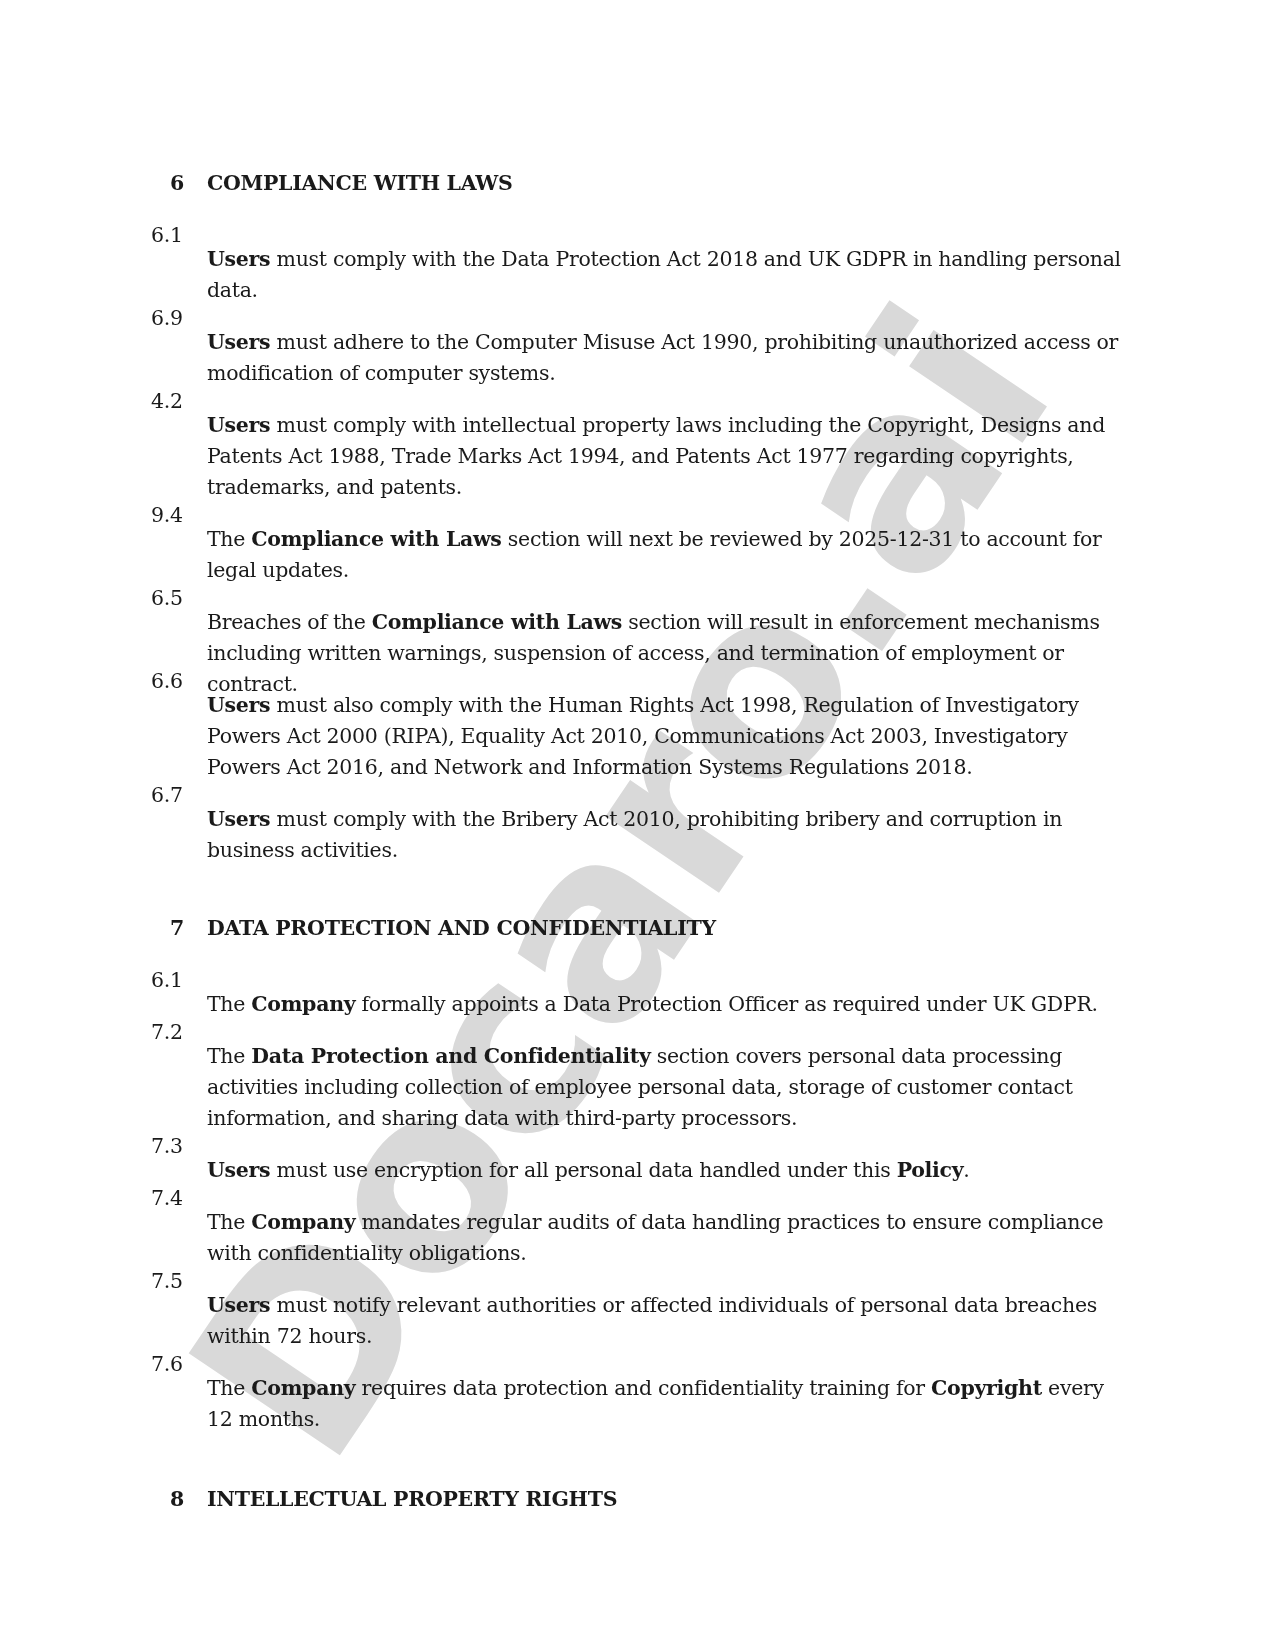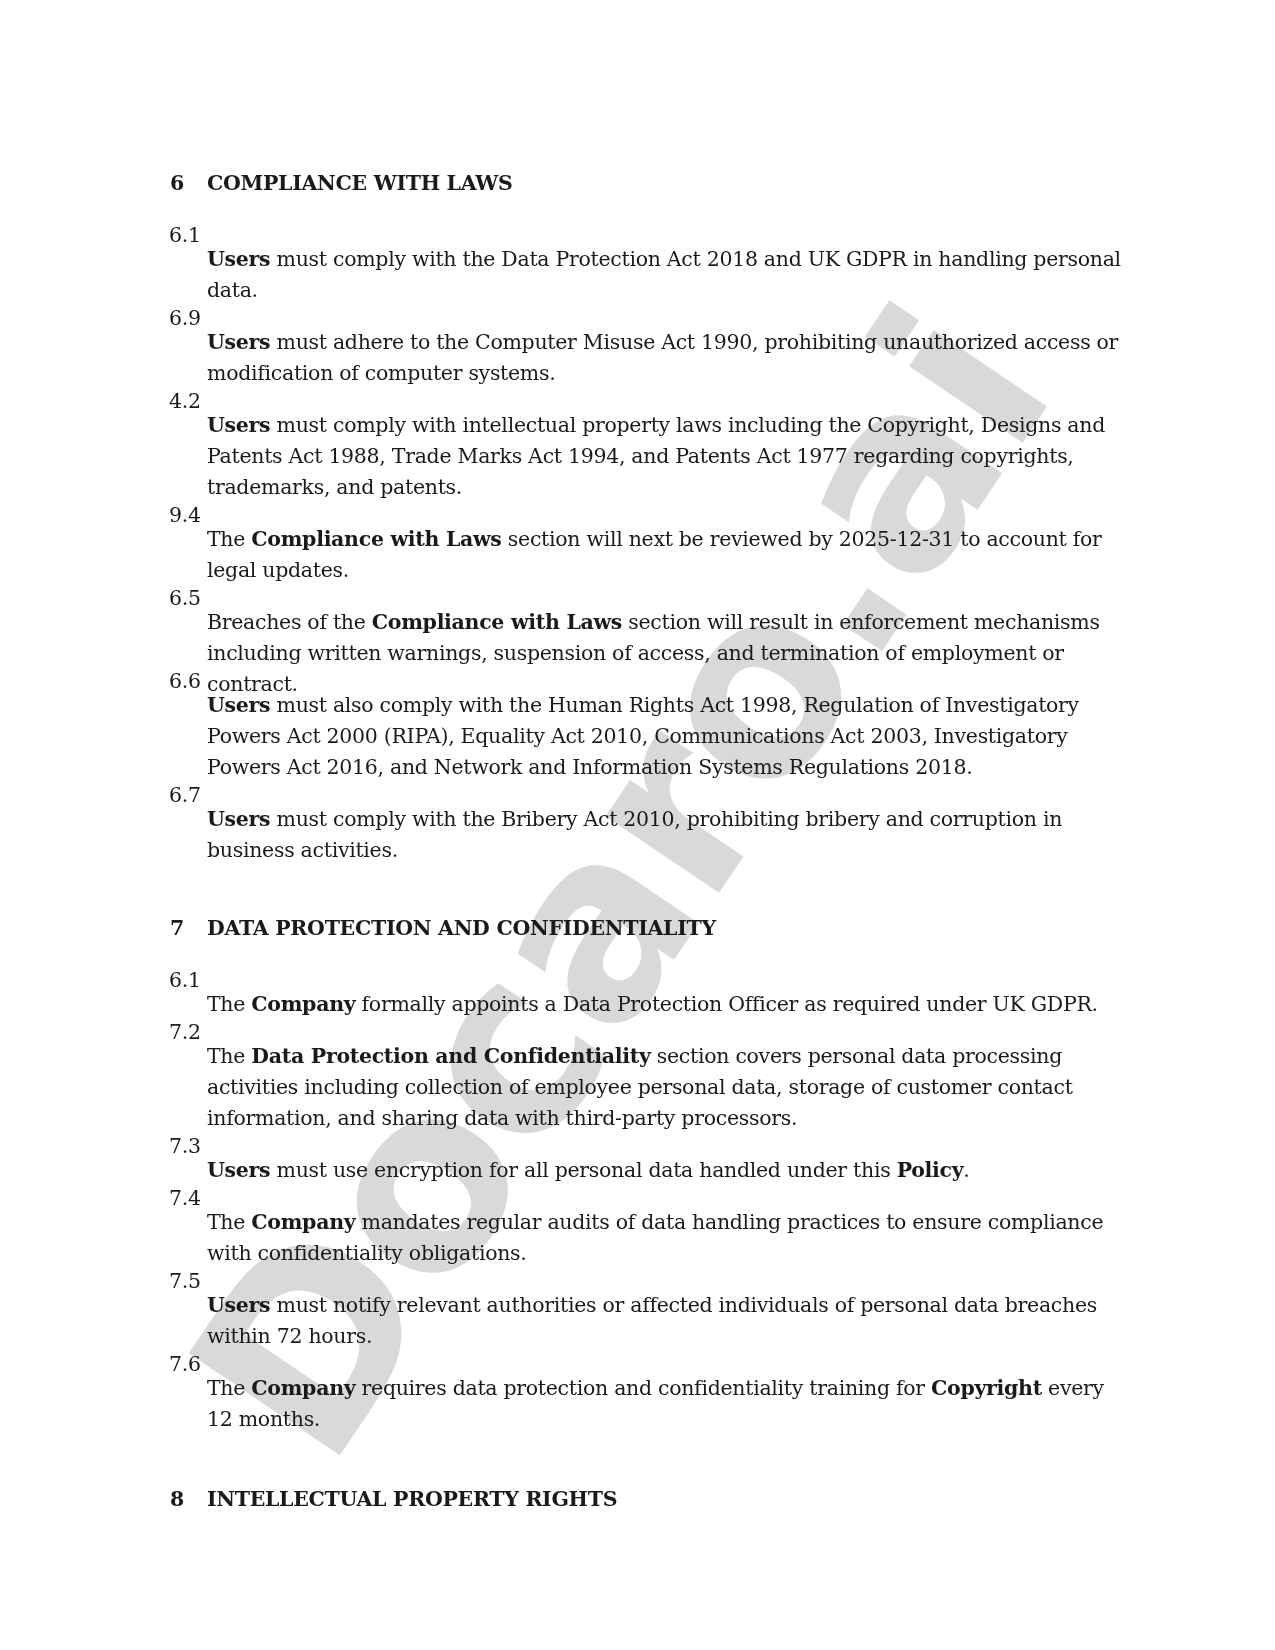--- a/index.html
+++ b/index.html
@@ -22,21 +22,21 @@
     .heading {
       position: absolute; left: 0; font-weight: bold; font-size: 20.5px;
       line-height: 31px; letter-spacing: -0.3px;
     }
     .heading .num { position: absolute; left: 170px; width: 20px; }
     .heading .title { position: absolute; left: 207px; white-space: nowrap; }
     .clause {
       position: absolute; left: 0; width: 1275px; font-size: 20.5px; line-height: 31px;
       letter-spacing: -0.3px;
     }
-    .clause .num { position: absolute; left: 169px; }
+    .clause .num { position: absolute; left: 151px; }
     .clause .text { position: absolute; left: 207px; width: 925px; margin-top: 24px; }
     b { font-weight: bold; }
   </style>
 </head>
 <body>
 
 <div class="page">
   <div class="watermark">Docaro.ai</div>
 
   <div class="content">

